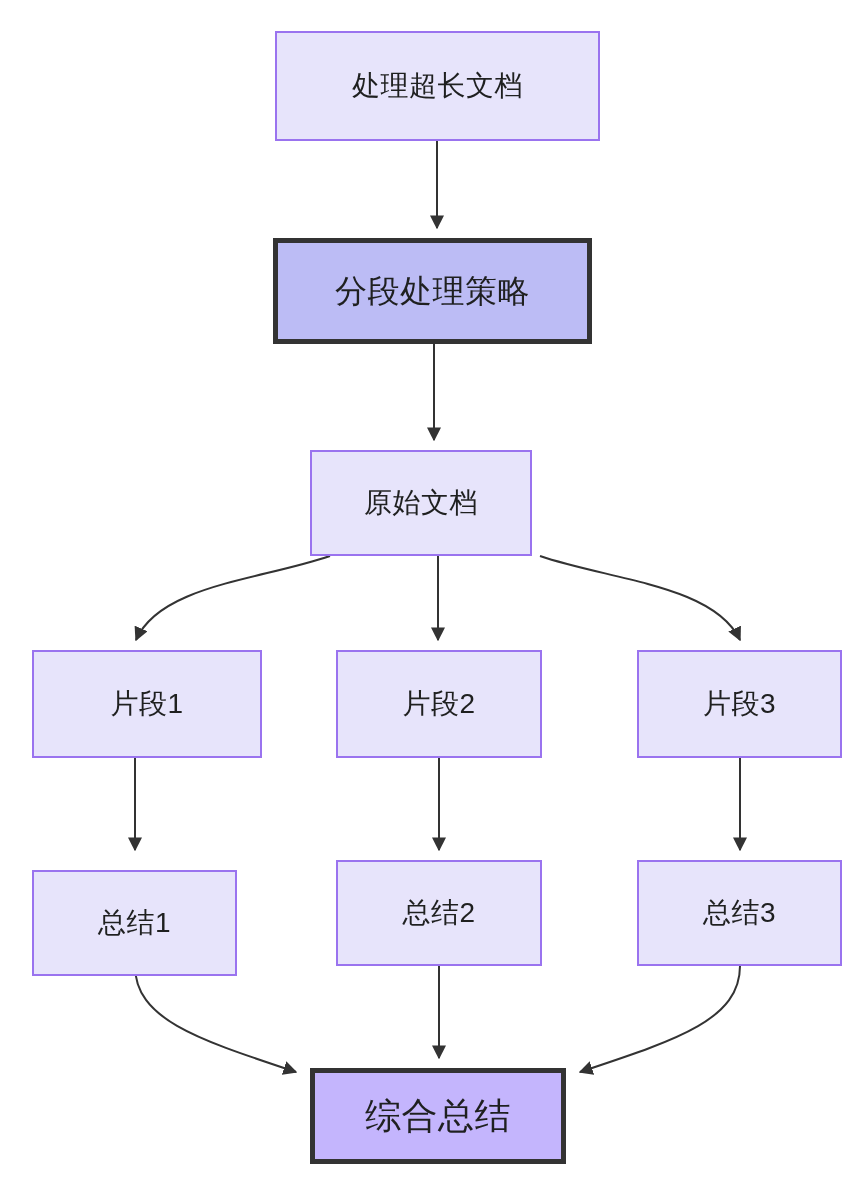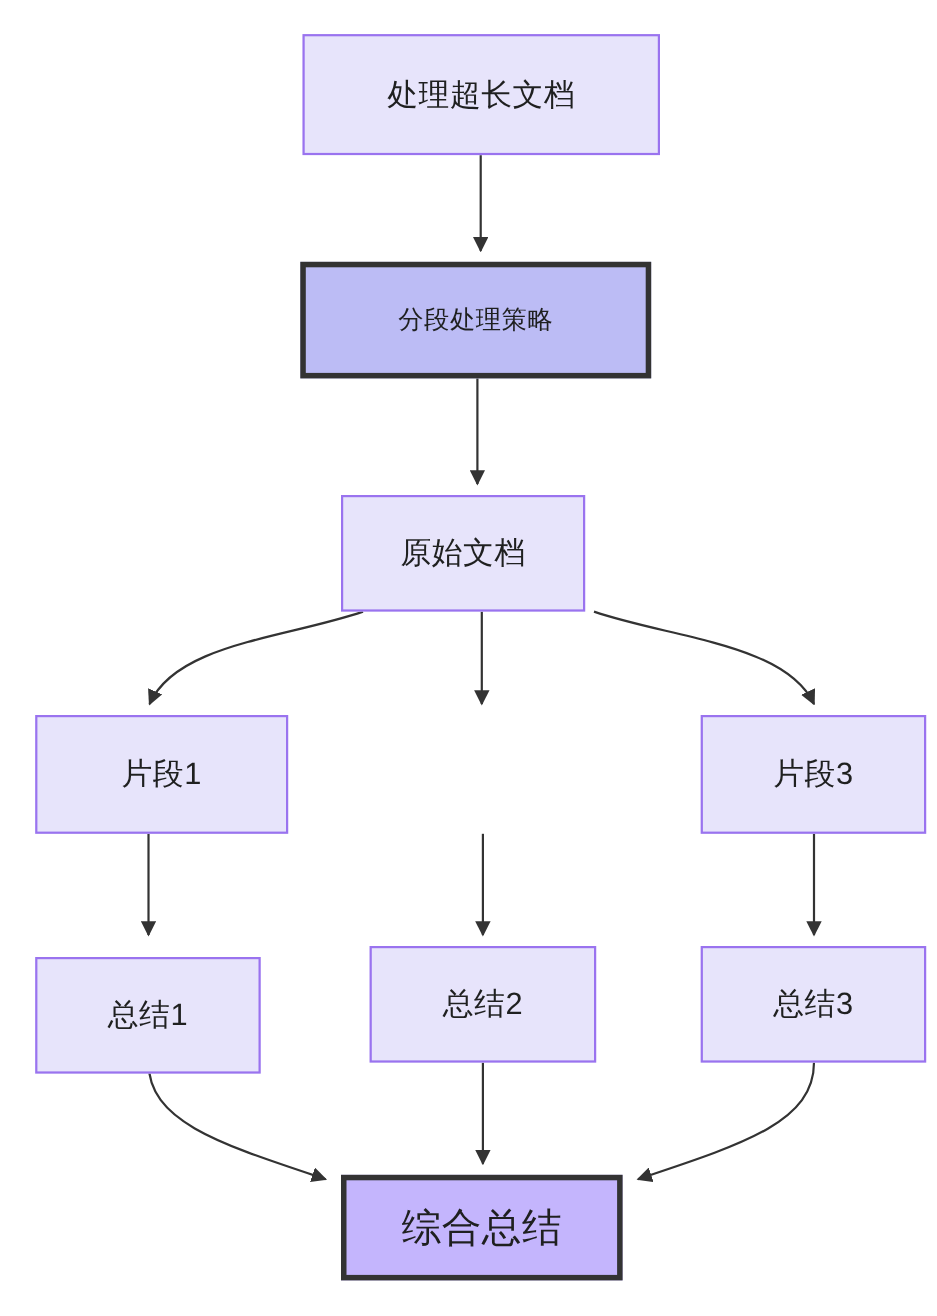--- a/index.html
+++ b/index.html
@@ -41,21 +41,21 @@
     z-index: 2;
   }
   .node-normal {
     background: #e7e4fb;
     border: 2px solid #9a73ef;
     font-size: 28px;
   }
   .node-highlight {
     background: #bcbcf5;
     border: 5px solid #333333;
-    font-size: 23px;
+    font-size: 32px;
   }
   .node-result {
     background: #c4b5fd;
     border: 5px solid #333333;
     font-size: 36px;
   }
   .node-label {
     display: block;
     white-space: nowrap;
   }
@@ -115,20 +115,23 @@
   </div>
 
   <div class="node node-normal" id="node-source-doc">
     <span class="node-label">原始文档</span>
   </div>
 
   <div class="node node-normal" id="node-fragment-1">
     <span class="node-label">片段1</span>
   </div>
 
+  <div class="node node-normal" id="node-fragment-2">
+    <span class="node-label">片段2</span>
+  </div>
 
   <div class="node node-normal" id="node-fragment-3">
     <span class="node-label">片段3</span>
   </div>
 
   <div class="node node-normal" id="node-summary-1">
     <span class="node-label">总结1</span>
   </div>
 
   <div class="node node-normal" id="node-summary-2">

